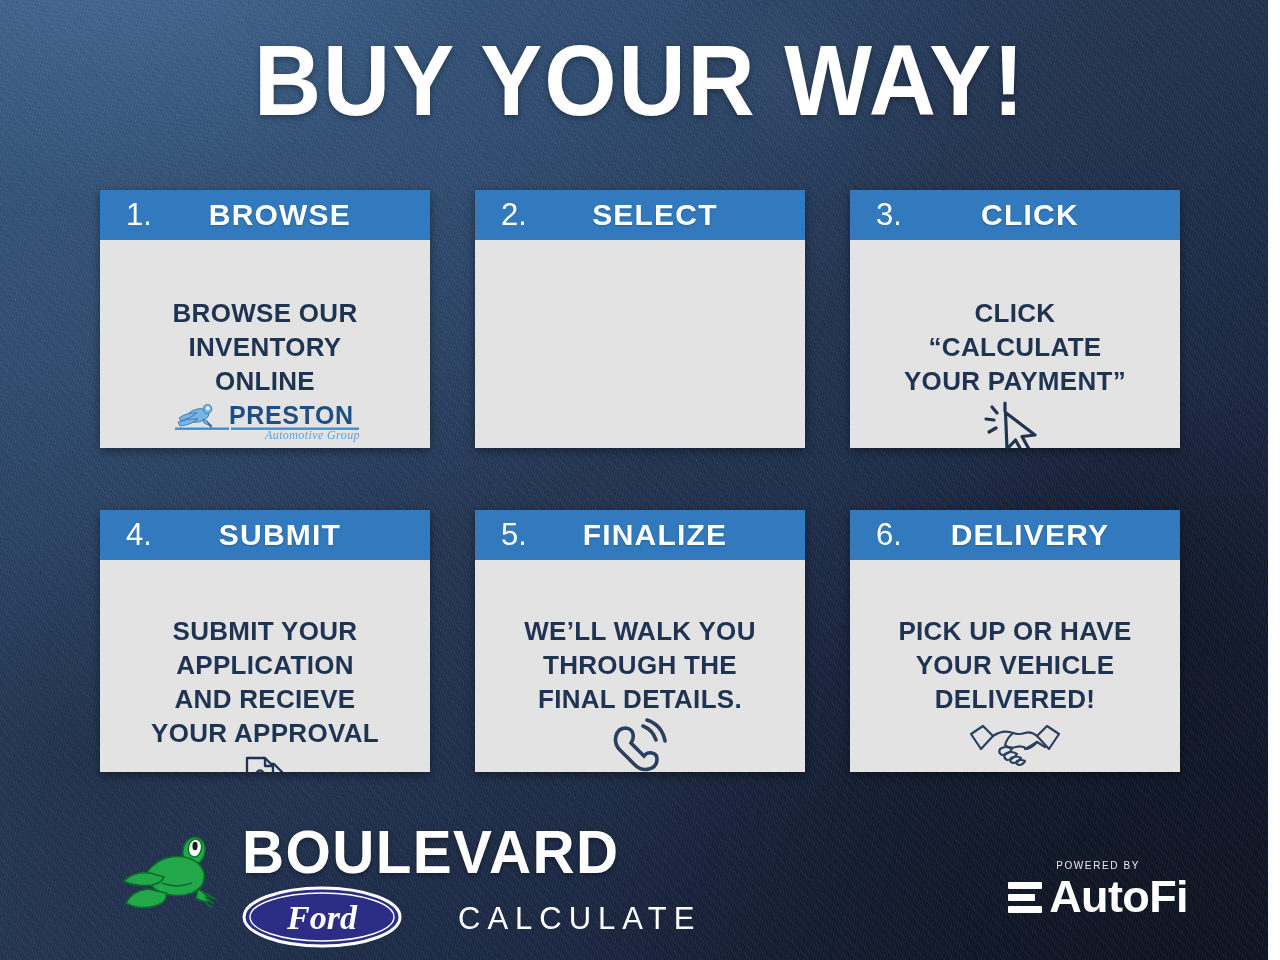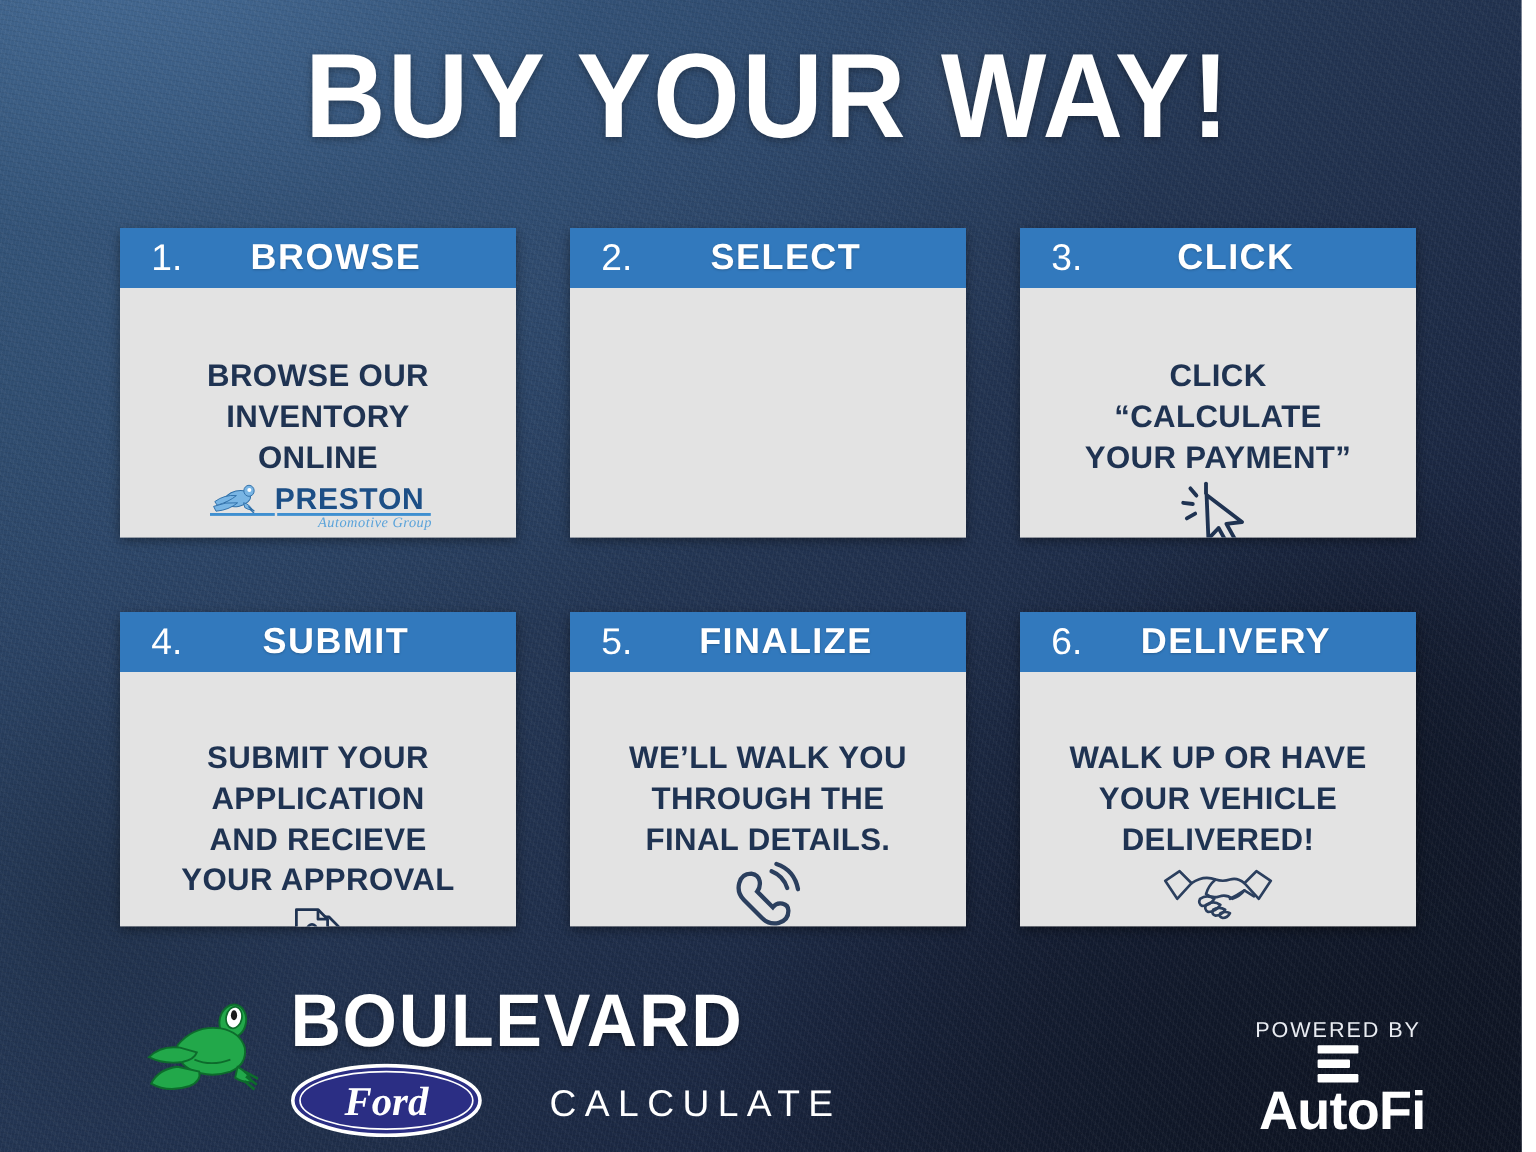--- a/index.html
+++ b/index.html
@@ -169,27 +169,28 @@
     margin-left:56px;
     line-height:46px;
   }
 
   #autofi {
     position:absolute; right:92px; top:38px;
     text-align:center;
   }
   #autofi-powered {
     color:#e9ecf2;
-    font-size:18px;
+    font-size:10px;
     letter-spacing:1.6px;
     font-weight:normal;
     margin-bottom:2px;
+    margin-top:12px;
   }
   #autofi-mark {
-    display:flex; align-items:center; justify-content:center;flex-direction:column;
+    display:flex; align-items:center; justify-content:center;
   }
   #autofi-name {
     color:#ffffff;
     font-size:45px;
     font-weight:bold;
     letter-spacing:-0.6px;
     line-height:48px;
     margin-left:7px;
   }
   .af-bars { display:flex; flex-direction:column; gap:5px; }
@@ -321,21 +322,21 @@
         </div>
       </div>
     </div>
 
     <div class="card row2">
       <div class="card-head">
         <span class="card-num">6.</span>
         <span class="card-title">DELIVERY</span>
       </div>
       <div class="card-body">
-        <div class="card-text">WALK UP OR HAVE
+        <div class="card-text">PICK UP OR HAVE
 YOUR VEHICLE
 DELIVERED!</div>
         <div class="card-icon">
           <svg width="96" height="58" viewBox="0 0 96 58">
             <g fill="none" stroke="#2b3f5e" stroke-width="2.2" stroke-linejoin="round" stroke-linecap="round">
 
               <path d="M4 18 L16 10 L26 20 L14 33 Z"></path>
 
               <path d="M92 18 L80 10 L70 20 L82 33 Z"></path>
 

